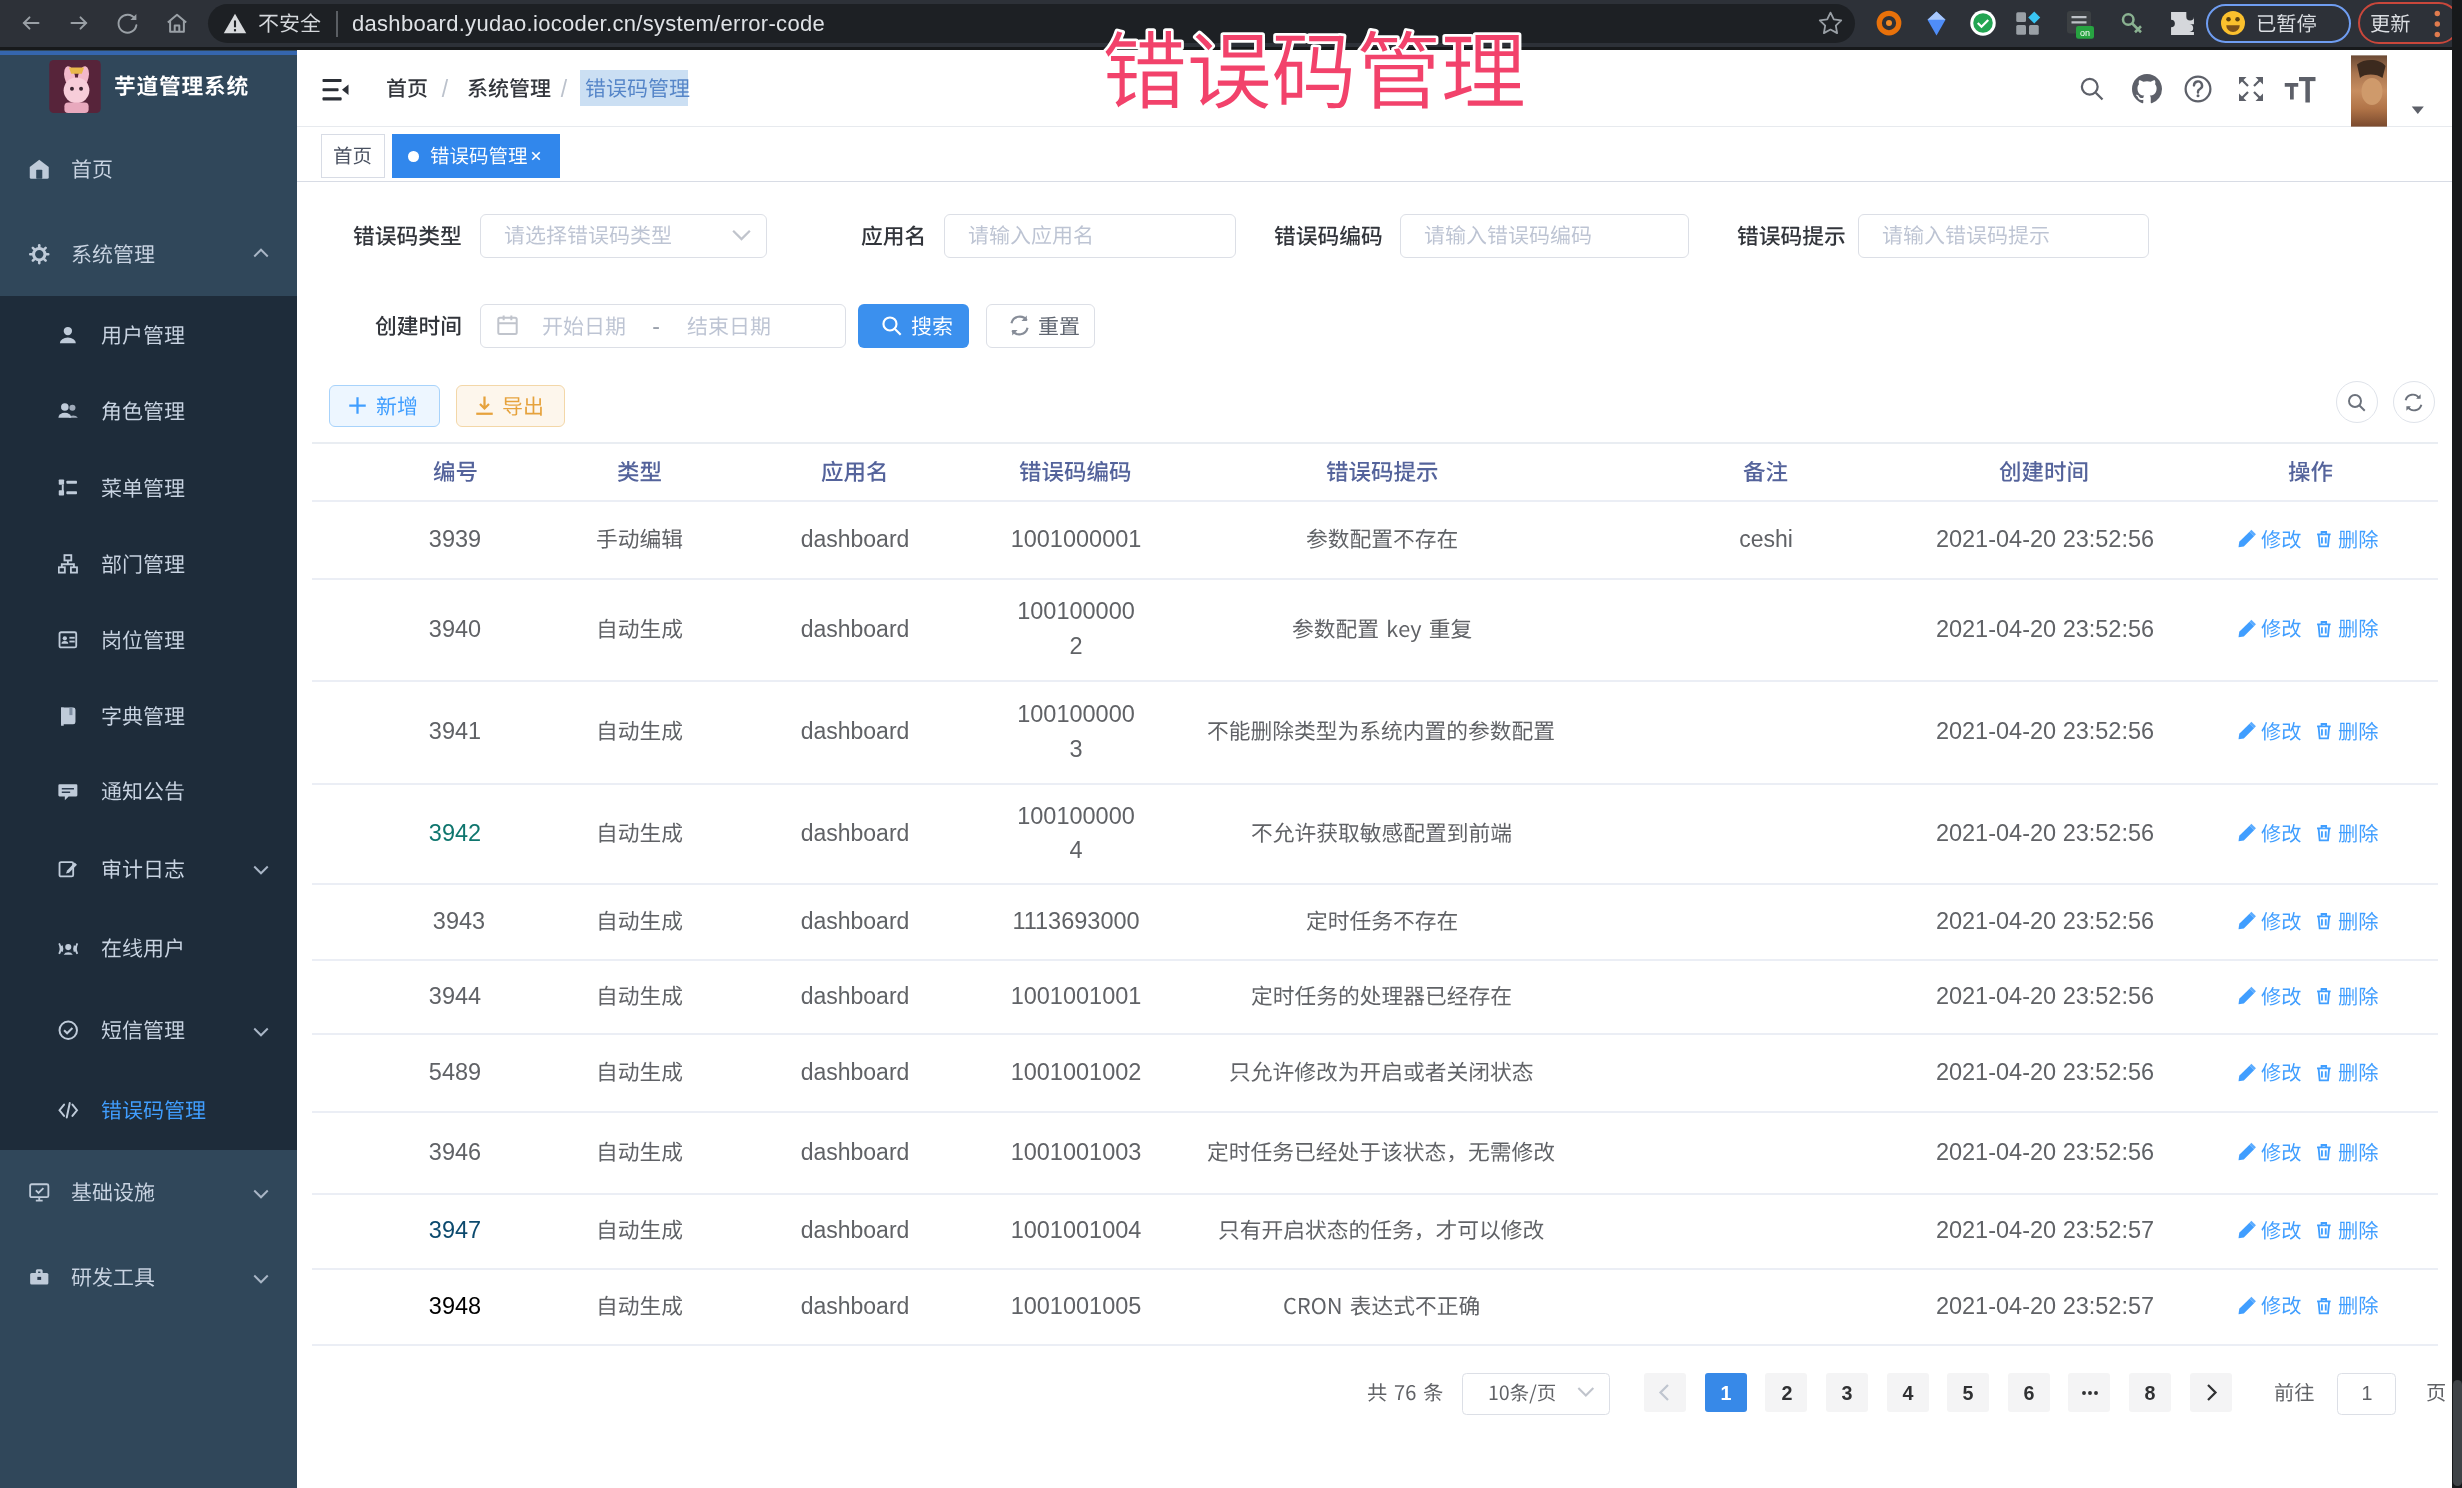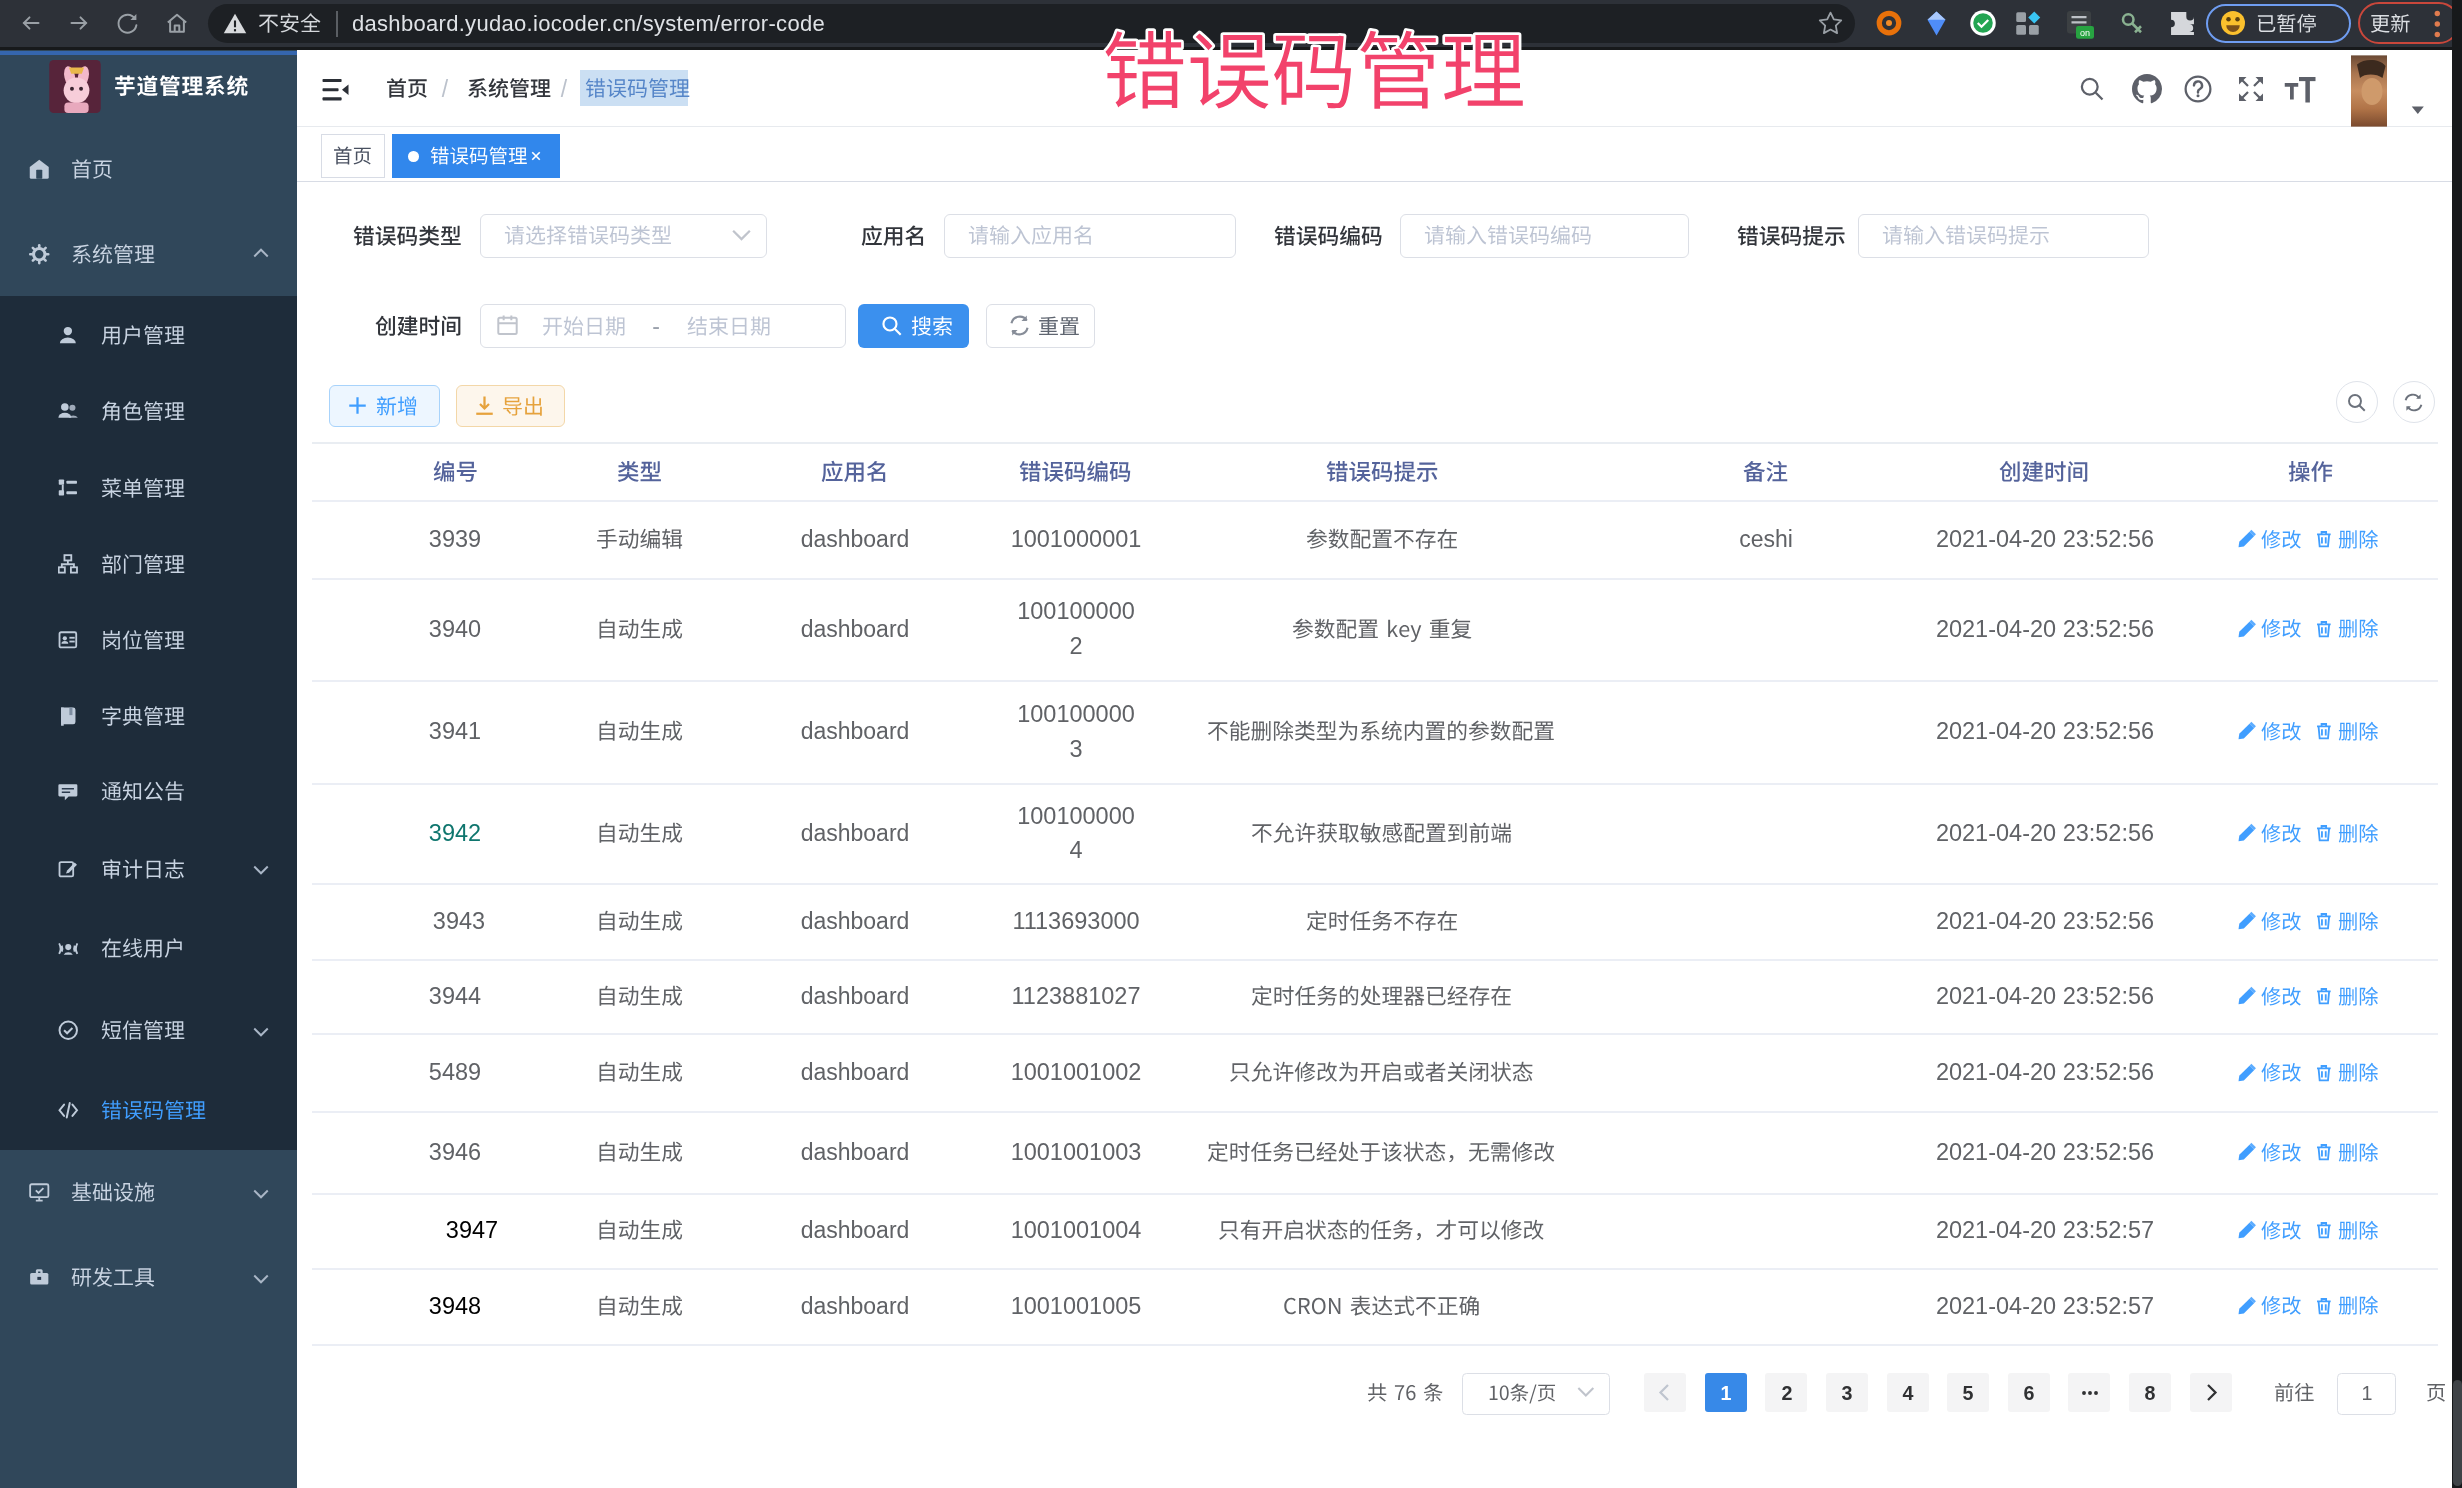--- a/index.html
+++ b/index.html
@@ -1182,21 +1182,21 @@
 <div style="position:absolute;left:455px;top:996px;transform:translate(-50%,-50%);font:normal 23.5px 'Liberation Sans', sans-serif;color:#606266;white-space:nowrap">3944</div>
 <svg class="tr" style="left:596px;top:1004px" width="1.5" height="1.5" viewBox="0 0 2 2">
     <g fill="#606266" transform="scale(0.02900,-0.02900)">
       <use href="#r81ea" x="0"></use>
       <use href="#r52a8" x="1000"></use>
       <use href="#r751f" x="2000"></use>
       <use href="#r6210" x="3000"></use>
     </g>
   </svg>
 <div style="position:absolute;left:855px;top:996px;transform:translate(-50%,-50%);font:normal 23px 'Liberation Sans', sans-serif;color:#606266;white-space:nowrap">dashboard</div>
-<div style="position:absolute;left:1076px;top:996px;transform:translate(-50%,-50%);font:normal 23.5px 'Liberation Sans', sans-serif;color:#606266;white-space:nowrap">1123881027</div>
+<div style="position:absolute;left:1076px;top:996px;transform:translate(-50%,-50%);font:normal 23.5px 'Liberation Sans', sans-serif;color:#606266;white-space:nowrap">1001001001</div>
 <svg class="tr" style="left:1251px;top:1004px" width="1.5" height="1.5" viewBox="0 0 2 2">
     <g fill="#606266" transform="scale(0.02900,-0.02900)">
       <use href="#r5b9a" x="0"></use>
       <use href="#r65f6" x="1000"></use>
       <use href="#r4efb" x="2000"></use>
       <use href="#r52a1" x="3000"></use>
       <use href="#r7684" x="4000"></use>
       <use href="#r5904" x="5000"></use>
       <use href="#r7406" x="6000"></use>
       <use href="#r5668" x="7000"></use>
@@ -1328,21 +1328,21 @@
       <path d="M4 7h18M10 7V4h6v3M6 7l1.5 16h11L20 7"></path>
       <path d="M10.5 11v8M15.5 11v8"></path>
     </g>
   </svg>
 <svg class="tr" style="left:2338px;top:1160px" width="1.5" height="1.5" viewBox="0 0 2 2">
     <g fill="#409eff" transform="scale(0.02700,-0.02700)">
       <use href="#r5220" x="0"></use>
       <use href="#r9664" x="1000"></use>
     </g>
   </svg>
-<div style="position:absolute;left:472px;top:1230px;transform:translate(-50%,-50%);font:normal 23.5px 'Liberation Sans', sans-serif;color:#000000;white-space:nowrap">3947</div>
+<div style="position:absolute;left:455px;top:1230px;transform:translate(-50%,-50%);font:normal 23.5px 'Liberation Sans', sans-serif;color:#0c4a6e;white-space:nowrap">3947</div>
 <svg class="tr" style="left:596px;top:1238px" width="1.5" height="1.5" viewBox="0 0 2 2">
     <g fill="#606266" transform="scale(0.02900,-0.02900)">
       <use href="#r81ea" x="0"></use>
       <use href="#r52a8" x="1000"></use>
       <use href="#r751f" x="2000"></use>
       <use href="#r6210" x="3000"></use>
     </g>
   </svg>
 <div style="position:absolute;left:855px;top:1230px;transform:translate(-50%,-50%);font:normal 23px 'Liberation Sans', sans-serif;color:#606266;white-space:nowrap">dashboard</div>
 <div style="position:absolute;left:1076px;top:1230px;transform:translate(-50%,-50%);font:normal 23.5px 'Liberation Sans', sans-serif;color:#606266;white-space:nowrap">1001001004</div>

